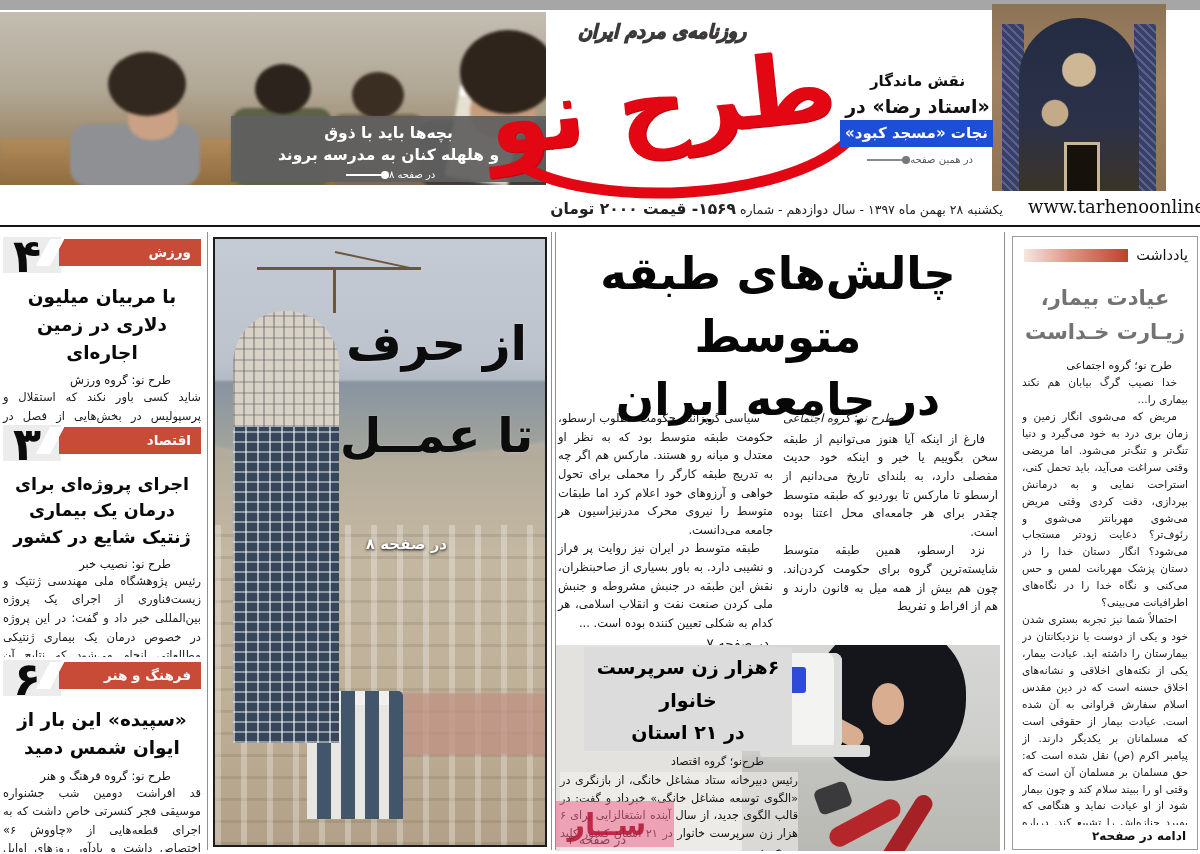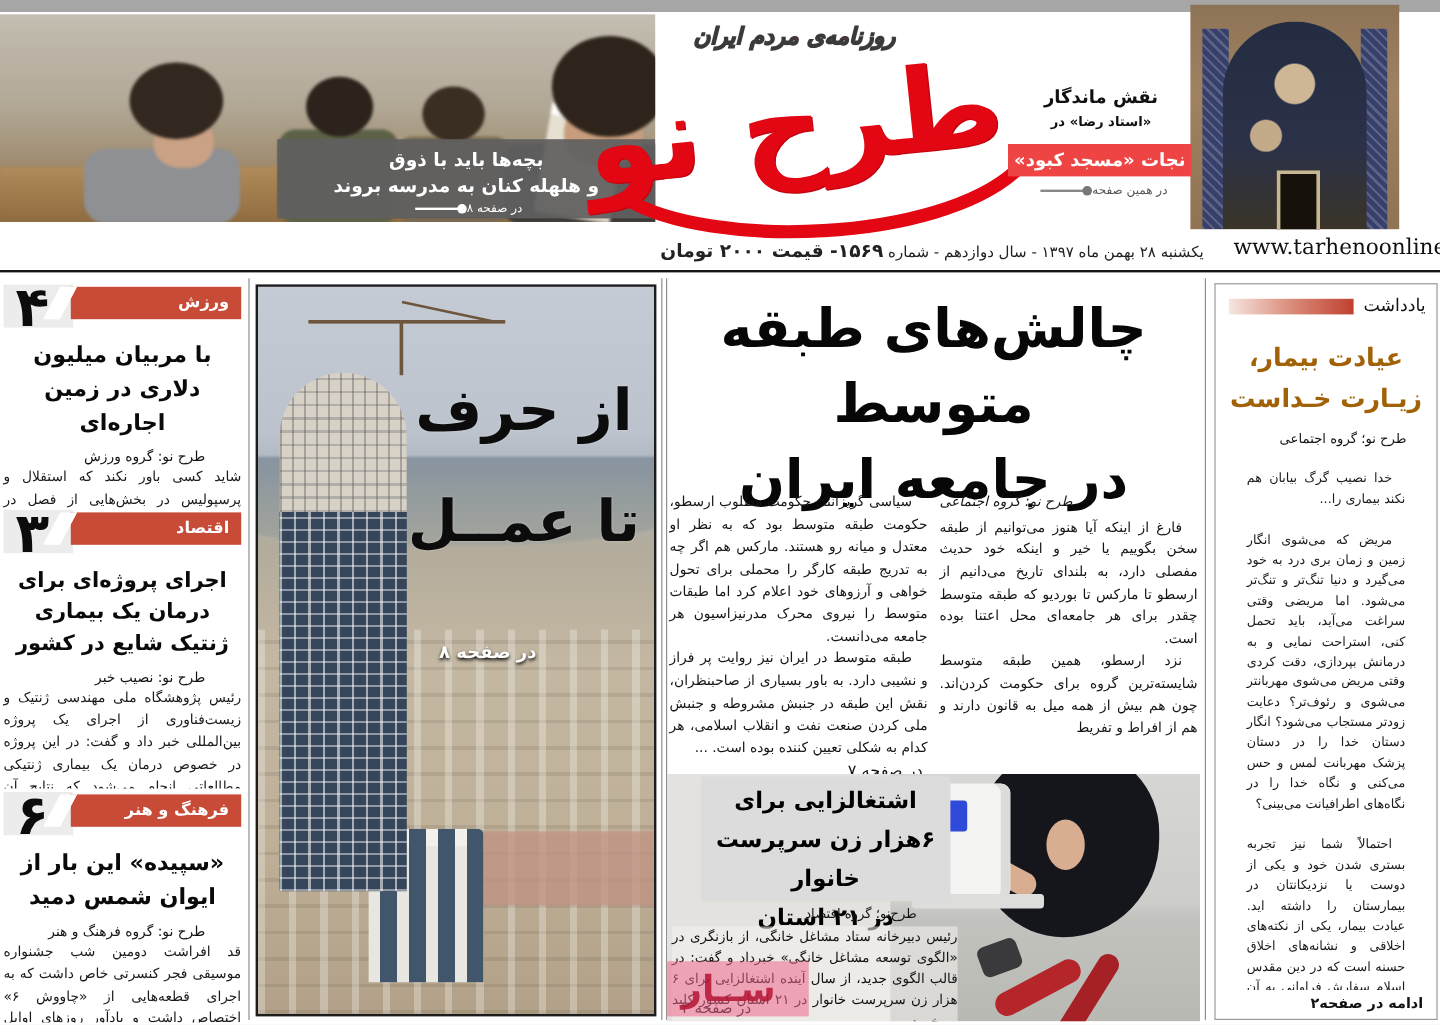--- a/index.html
+++ b/index.html
@@ -47,22 +47,22 @@
       background:linear-gradient(180deg,#8d7356 0%,#a08262 40%,#8f7352 100%);}
   .m-arch{position:absolute;left:27px;top:14px;width:120px;height:173px;background:
       radial-gradient(circle at 50% 30%,#cdb795 12%,transparent 13%),
       radial-gradient(circle at 30% 55%,#c3ab8a 10%,transparent 11%),
       linear-gradient(180deg,#232c42 0%,#2b3148 60%,#3a3428 100%);border-radius:60px 60px 0 0;}
   .m-col{position:absolute;top:20px;width:22px;height:167px;background:#37406a;
       background-image:repeating-linear-gradient(45deg,rgba(255,255,255,.18) 0 2px,transparent 2px 6px);}
   .m-col.left{left:10px;} .m-col.right{left:142px;}
   .m-door{position:absolute;left:72px;top:138px;width:30px;height:49px;background:#17110b;border:3px solid #c8b794;}
   .mosque-cap-l1{position:absolute;left:845px;top:72px;width:145px;text-align:center;font-size:15px;font-weight:bold;}
-  .mosque-cap-l2{position:absolute;left:845px;top:95px;width:145px;text-align:center;font-size:11px;font-weight:bold;}
-  .mosque-band{position:absolute;left:840px;top:120px;width:153px;height:27px;background:#ef4444;color:#fff;
+  .mosque-cap-l2{position:absolute;left:845px;top:95px;width:145px;text-align:center;font-size:19px;font-weight:bold;}
+  .mosque-band{position:absolute;left:840px;top:120px;width:153px;height:27px;background:#1d4ed8;color:#fff;
       text-align:center;font-size:15px;font-weight:bold;line-height:27px;}
   .mosque-pageref{position:absolute;left:858px;top:154px;width:120px;font-size:10px;color:#555;text-align:center;}
   .ref-dash.dark{background:#888;} .ref-dash.dark::before{background:#777;}
 
   
   .dateline{position:absolute;left:545px;top:200px;width:458px;text-align:right;font-size:12.5px;color:#222;}
   .dateline .d-bold{font-size:15.5px;font-weight:bold;}
   .website{position:absolute;left:1028px;top:196px;width:170px;font-family:"DejaVu Serif",serif;
       font-size:18px;color:#111;direction:ltr;text-align:left;}
 
@@ -145,24 +145,24 @@
   .emp-pageref{position:absolute;left:12px;top:187px;font-size:12.5px;}
   .watermark{position:absolute;left:-16px;top:156px;width:134px;height:46px;background:rgba(238,102,140,.55);
       color:rgba(180,20,50,.85);font-size:30px;font-weight:bold;display:flex;align-items:center;justify-content:center;}
 
   
   .note-box{position:absolute;left:1012px;top:236px;width:186px;height:614px;border:1px solid #9a9a9a;
       box-sizing:border-box;padding:8px 9px 6px 9px;display:flex;flex-direction:column;}
   .note-head{display:flex;align-items:center;height:20px;}
   .note-label{font-size:14.5px;color:#111;order:0;}
   .note-grad{flex:1;height:13px;margin-left:2px;margin-right:8px;background:linear-gradient(to left,#c0402e,#dd9483 55%,#f6e6e1);}
-  .note-headline{text-align:center;font-size:21px;font-weight:bold;line-height:1.62;margin-top:16px;color:#a16207;}
+  .note-headline{text-align:center;font-size:21px;font-weight:bold;line-height:1.62;margin-top:16px;color:#737373;}
   .note-lead{font-size:11px;text-align:right;padding-right:16px;margin-top:10px;}
   .note-body{flex:1;overflow:hidden;margin-top:2px;}
-  .note-body p{margin:17px;font-size:10.6px;line-height:1.6;text-align:justify;text-indent:11px;color:#1a1a1a;}
+  .note-body p{margin:0;font-size:10.6px;line-height:1.6;text-align:justify;text-indent:11px;color:#1a1a1a;}
   .note-cont{font-size:12px;font-weight:bold;padding:4px 2px 0 0;}
 </style>
 </head>
 <body>
 
 <div class="page">
 
   <div class="top-strip"></div>
 
   <div class="kids-photo">
@@ -307,21 +307,20 @@
       <div class="face"></div>
       <div class="arm"></div>
       <div class="machine-body"></div>
       <div class="machine-screen"></div>
       <div class="machine-base"></div>
       <div class="plier-head"></div>
       <div class="plier1"></div>
       <div class="plier2"></div>
     </div>
     <div class="emp-headbox">
-      <div>اشتغالزایی برای</div>
       <div>۶هزار زن سرپرست خانوار</div>
       <div>در ۲۱ استان</div>
     </div>
     <div class="emp-lead">طرح‌نو؛ گروه اقتصاد</div>
     <div class="emp-body">رئیس دبیرخانه ستاد مشاغل خانگی، از بازنگری در «الگوی توسعه مشاغل خانگی» خبرداد و گفت: در قالب الگوی جدید، از سال آینده اشتغالزایی برای ۶ هزار زن سرپرست خانوار در ۲۱ استان کشور کلید می‌خورد...</div>
     <div class="emp-pageref">در صفحه ۳</div>
     <div class="watermark">ســار</div>
   </div>
 
   <div class="note-box">

